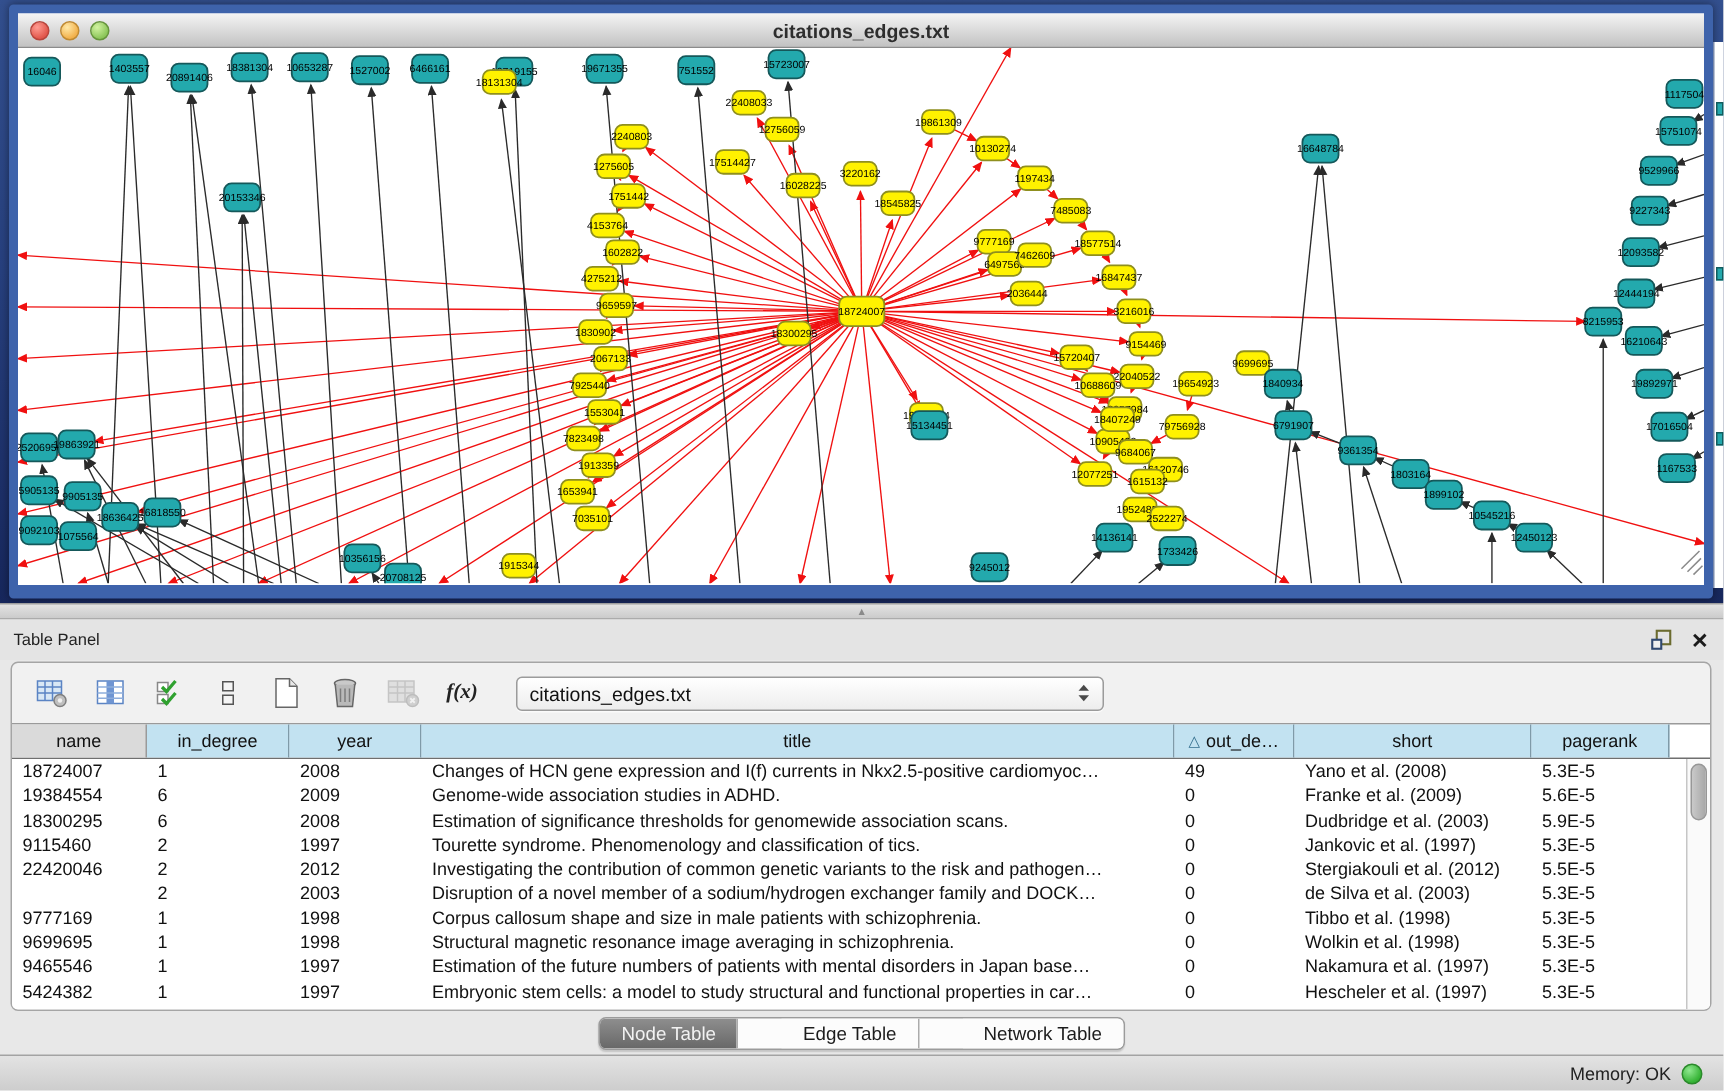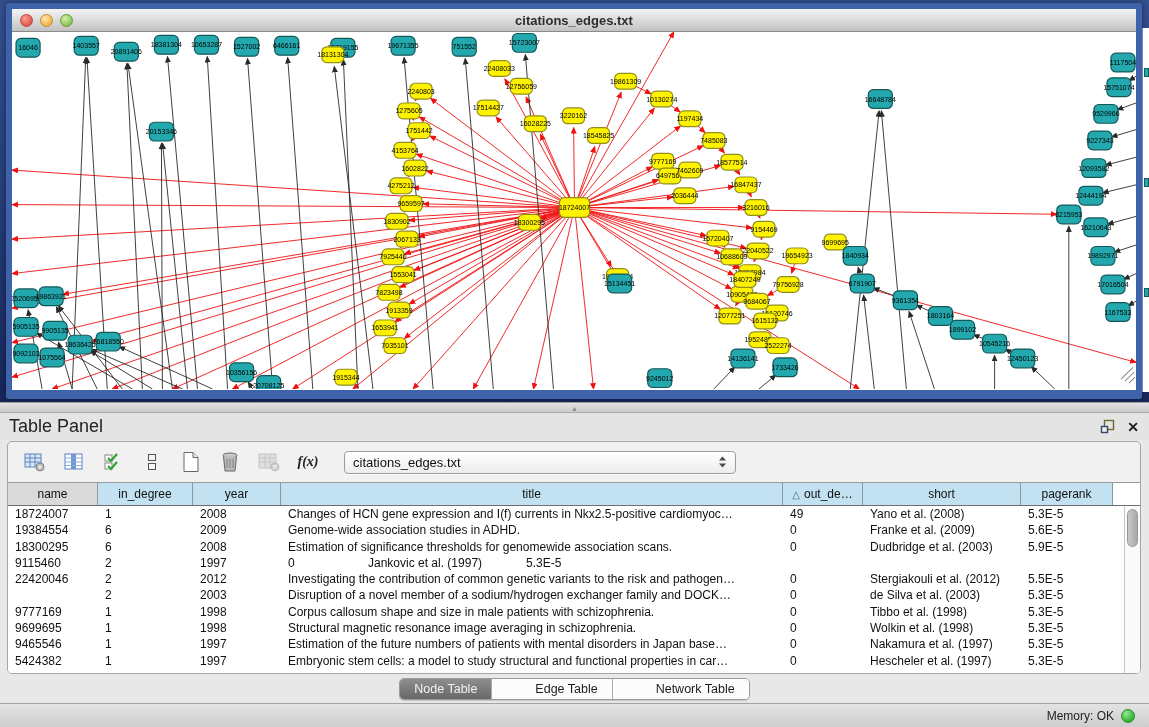--- a/index.html
+++ b/index.html
@@ -28,21 +28,21 @@
   .peek i { position:absolute; left:1px; width:5px; height:9px; background:#23A9AD; border:1px solid #135B5D; display:block; }
 
   
   .splitter { position:absolute; left:0; top:402px; width:1149px; height:11px;
     background:linear-gradient(180deg,#E3E3E3,#CBCBCB); border-top:1px solid #9E9E9E; border-bottom:1px solid #ABABAB; }
   .grip { position:absolute; left:570px; top:2px; width:9px; height:7px; color:#8A8A8A; font-size:7px; line-height:7px; text-align:center; }
 
   
   .panel-header { position:absolute; left:0; top:413px; width:1149px; height:27px;
     background:#E4E4E4; display:flex; align-items:center; }
-  .panel-title { margin-left:9px; font-size:18px; color:#222; }
+  .panel-title { margin-left:9px; font-size:11px; color:#222; }
   .panel-actions { margin-left:auto; margin-right:10px; display:flex; align-items:center; gap:12px; }
   .xbtn { font-size:14px; font-weight:bold; color:#1B1B1B; line-height:14px; cursor:default; }
 
   .panel-box { position:absolute; left:7px; top:441px; width:1134px; height:233px;
     background:#F1F1F1; border:1px solid #A5A5A5; border-radius:5px; overflow:hidden; }
   .toolbar { height:40px; display:flex; align-items:center; padding-left:14px; gap:13px; }
   .tbtn { width:26px; height:24px; display:flex; align-items:center; justify-content:center; }
   .fx { font-size:14px; font-style:italic; font-family:"Liberation Serif", serif; font-weight:bold; color:#222; }
   .combo { margin-left:10px; width:392px; height:23px; border:1px solid #9B9B9B; border-radius:4px;
     background:linear-gradient(180deg,#FFFFFF,#EDEDED); display:flex; align-items:center;
@@ -598,20 +598,21 @@
             <div class="td" style="width: 88px;">2008</div>
             <div class="td" style="width: 502px;">Estimation of significance thresholds for genomewide association scans.</div>
             <div class="td" style="width: 80px;">0</div>
             <div class="td" style="width: 158px;">Dudbridge et al. (2003)</div>
             <div class="td" style="width: 92px;">5.9E-5</div>
           </div>
           <div class="tr">
             <div class="td" style="width: 90px;">9115460</div>
             <div class="td" style="width: 95px;">2</div>
             <div class="td" style="width: 88px;">1997</div>
+            <div class="td" style="width: 502px;">Tourette syndrome. Phenomenology and classification of tics.</div>
             <div class="td" style="width: 80px;">0</div>
             <div class="td" style="width: 158px;">Jankovic et al. (1997)</div>
             <div class="td" style="width: 92px;">5.3E-5</div>
           </div>
           <div class="tr">
             <div class="td" style="width: 90px;">22420046</div>
             <div class="td" style="width: 95px;">2</div>
             <div class="td" style="width: 88px;">2012</div>
             <div class="td" style="width: 502px;">Investigating the contribution of common genetic variants to the risk and pathogen…</div>
             <div class="td" style="width: 80px;">0</div>

